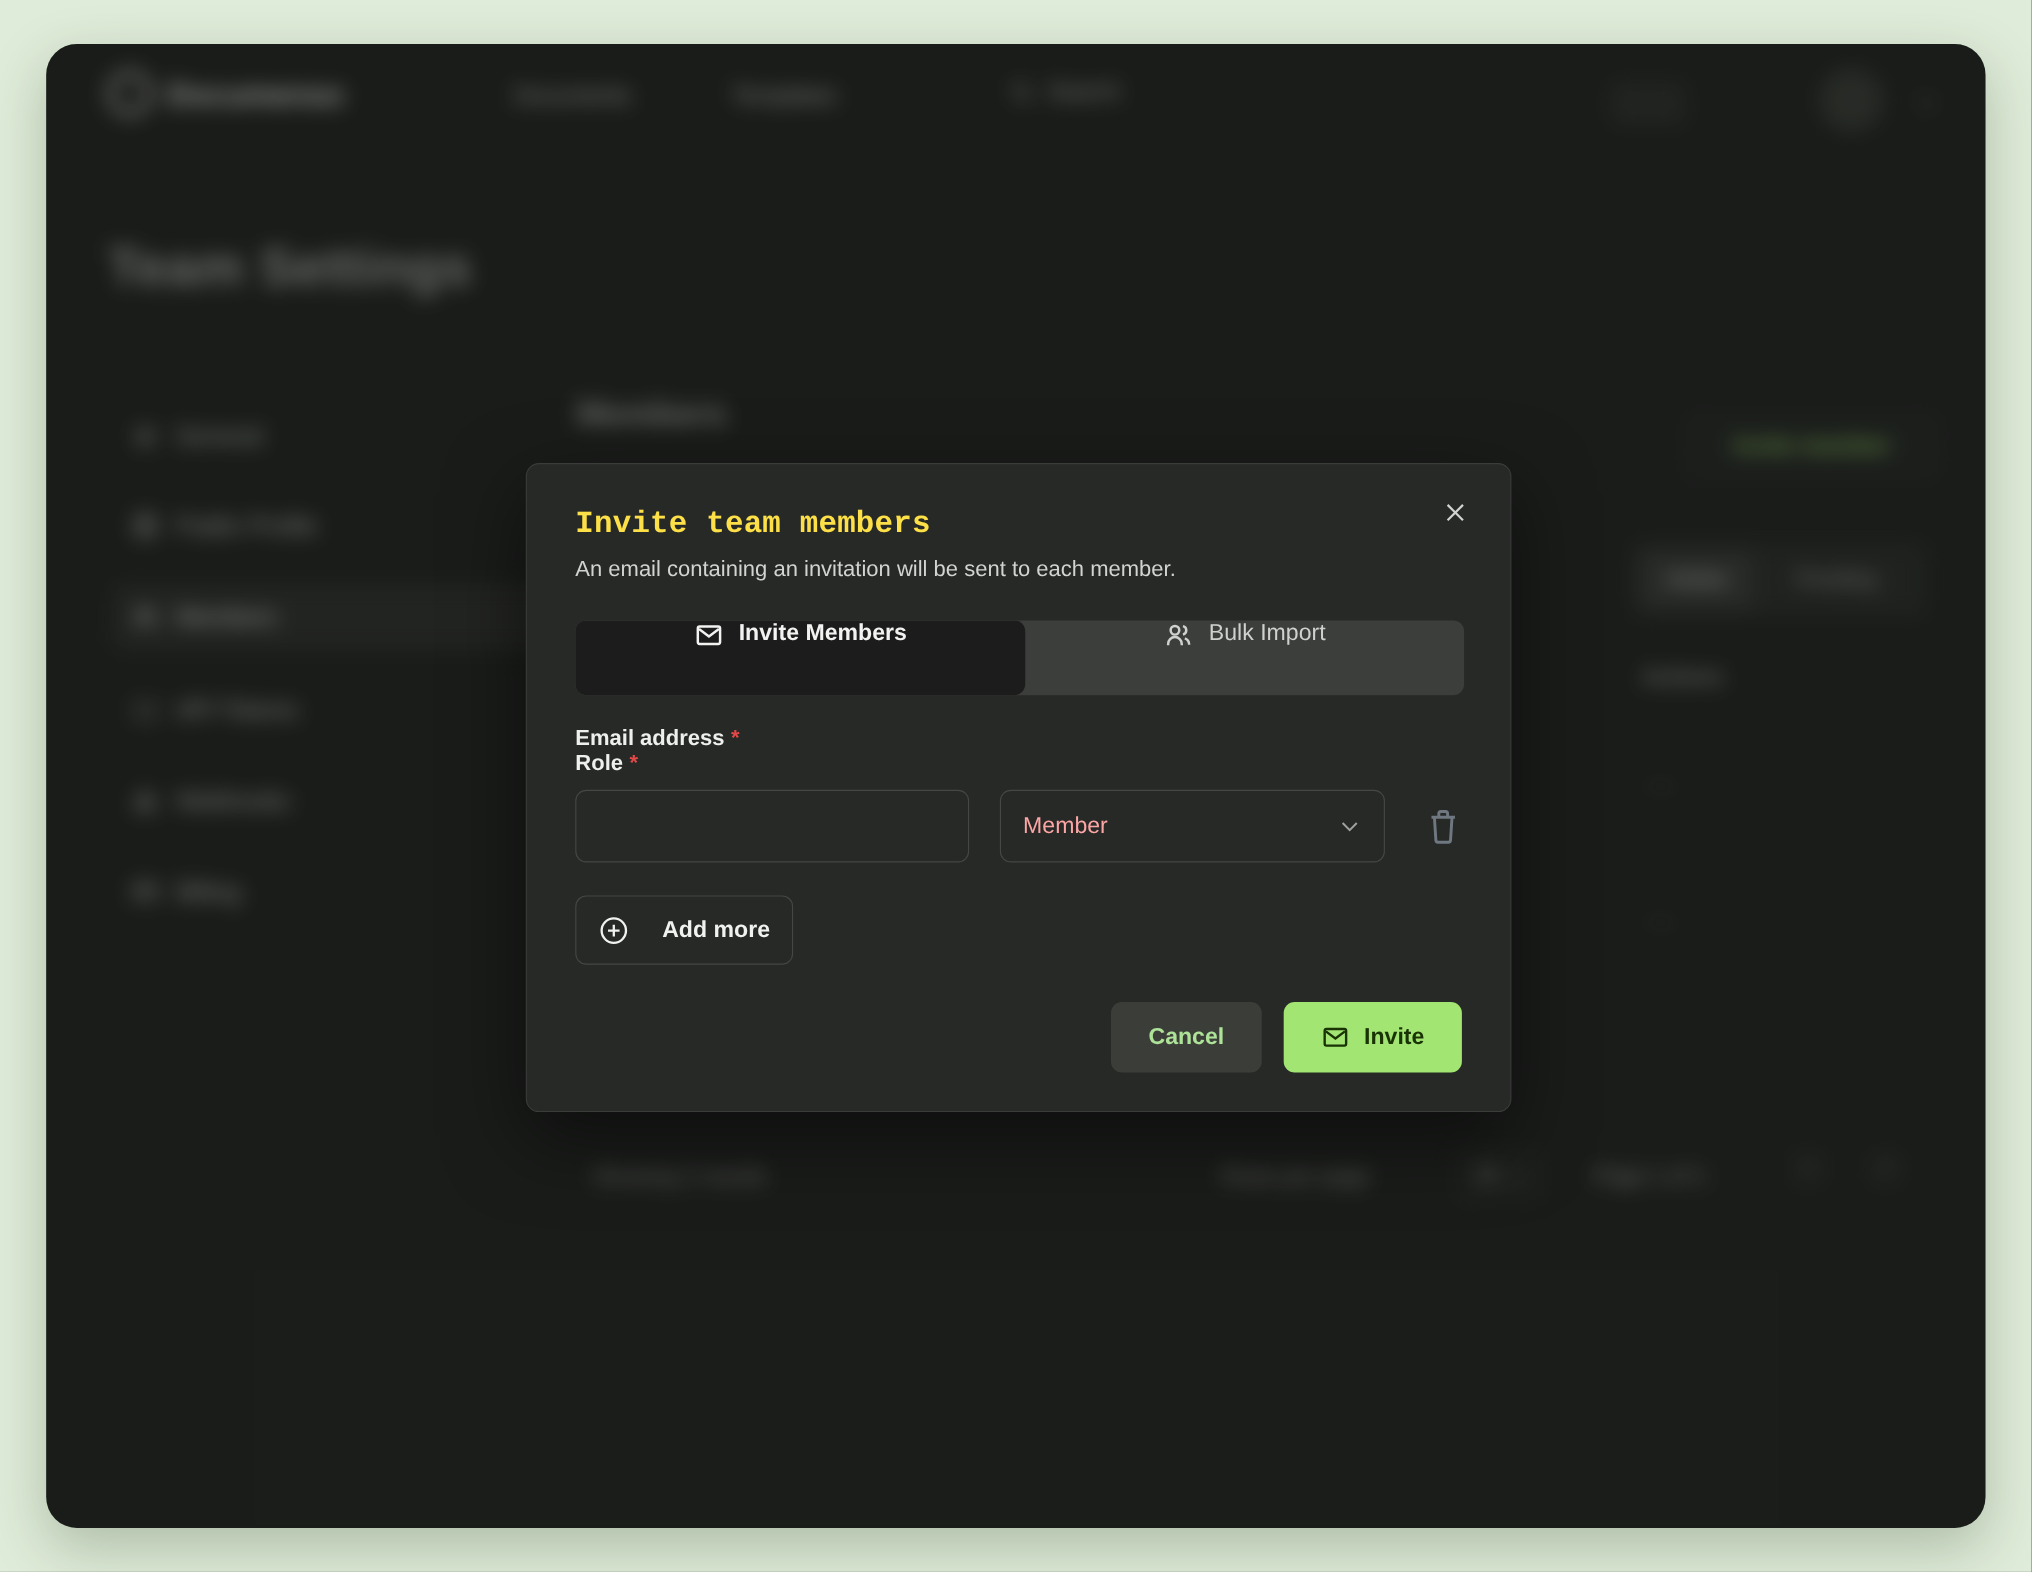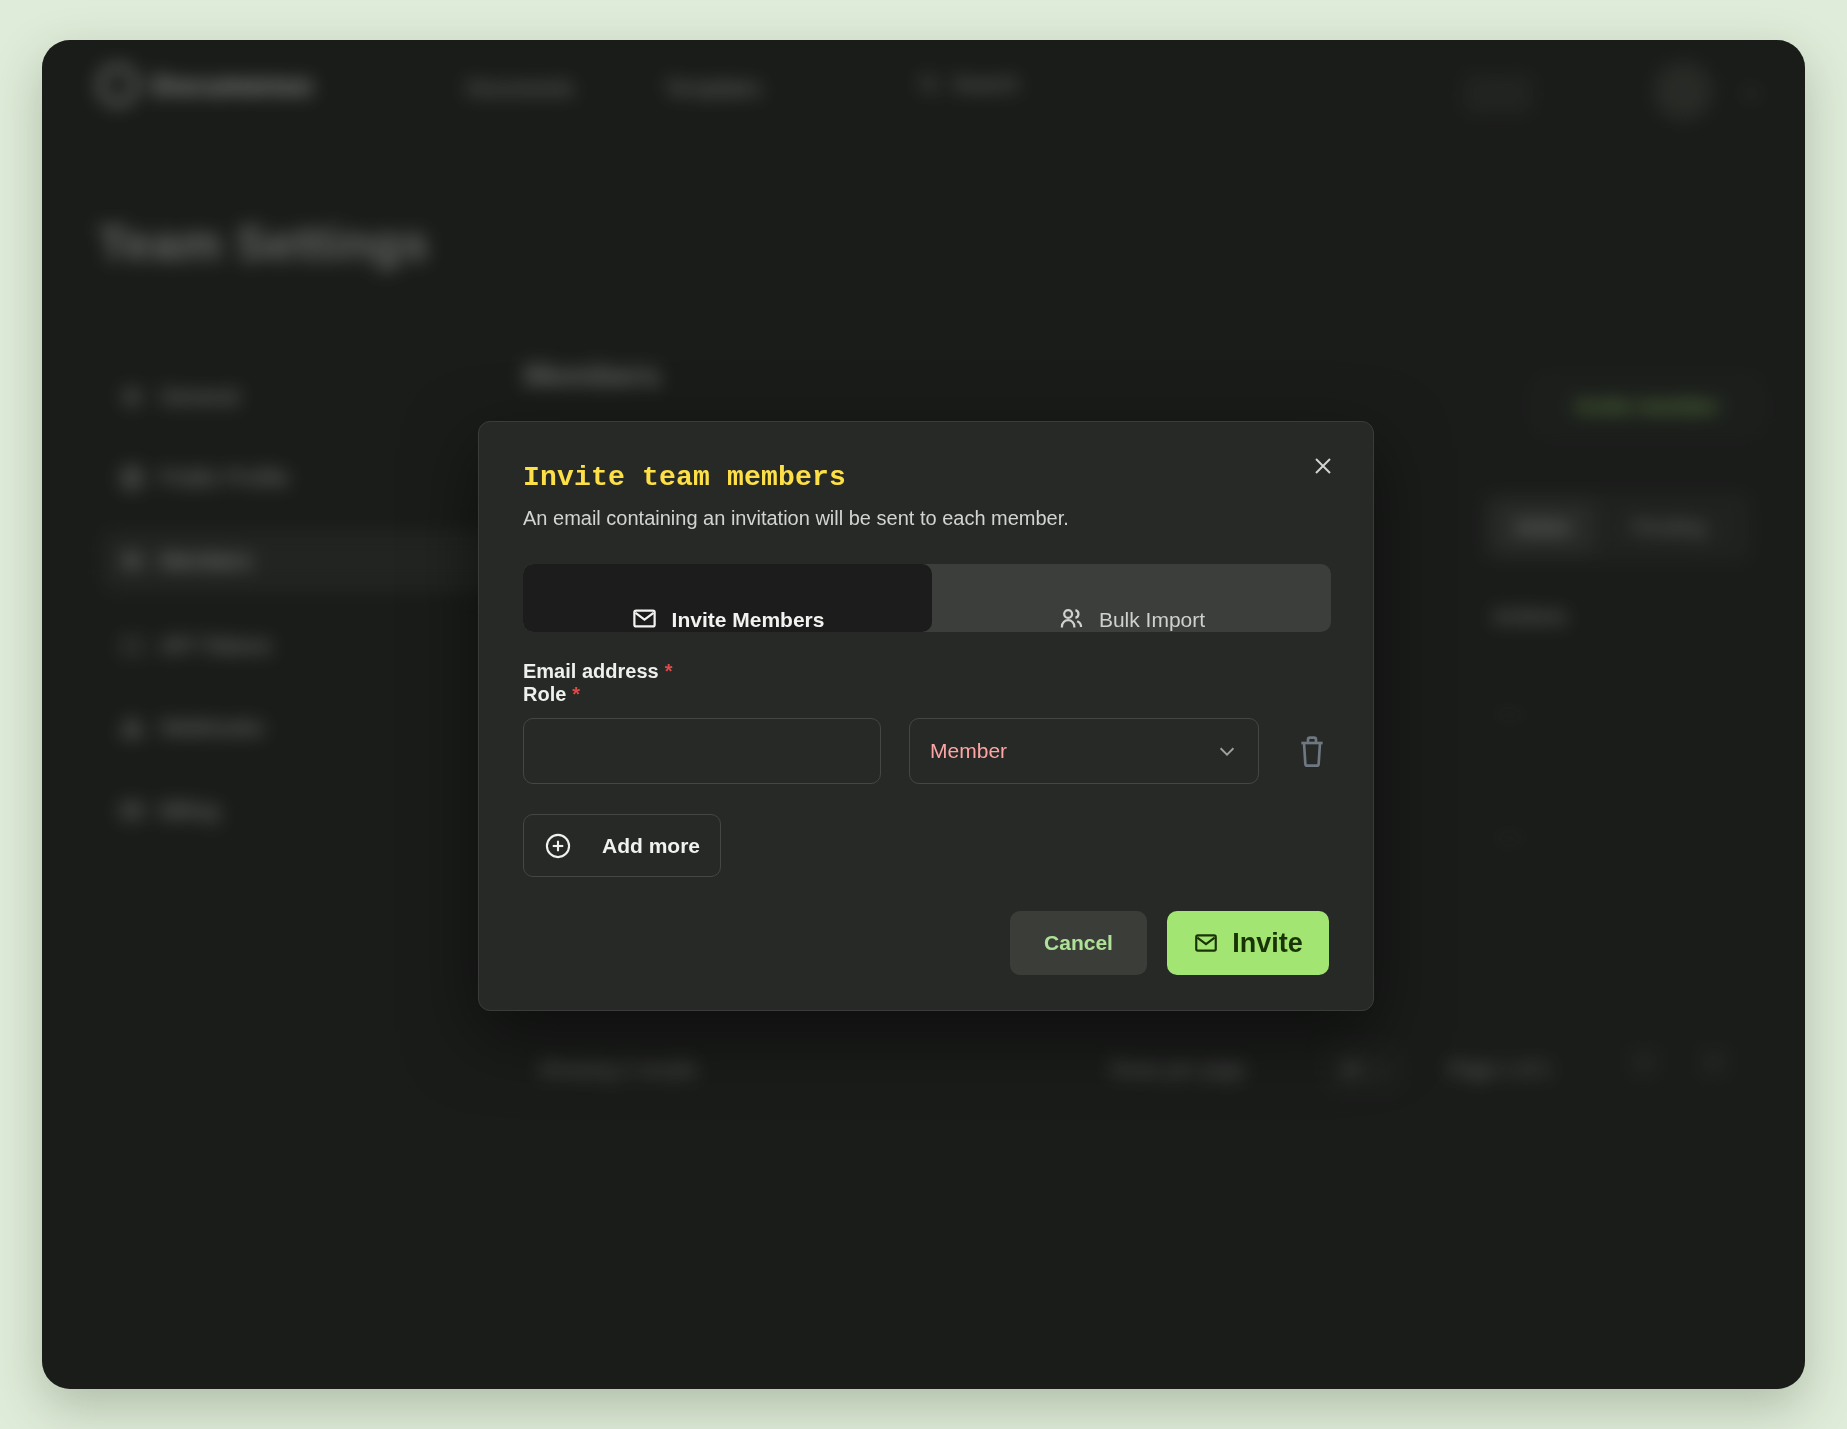--- a/index.html
+++ b/index.html
@@ -71,21 +71,21 @@
     box-shadow:0 24px 70px rgba(0,0,0,.5);
     padding:40px 44px;
   }
   .modal-close { position:absolute; top:30px; right:36px; width:28px; height:28px;
     display:flex; align-items:center; justify-content:center; cursor:pointer; background:none; border:none; }
   .modal-title { font-size:28px; font-weight:700; color:#fde047; letter-spacing:.2px;font-family:Liberation Mono, monospace; }
   .modal-subtitle { margin-top:14px; font-size:20px; color:#d2d4d1; }
 
   .tabs { margin-top:34px; width:808px; height:68px; background:#3c3e3b; border-radius:10px;
     display:flex; overflow:hidden; }
-  .tab { display:flex; align-items:flex-end; justify-content:center; gap:14px;
+  .tab { display:flex; align-items:flex-start; justify-content:center; gap:14px;
     font-size:21px; font-weight:700; border:none; cursor:pointer; background:transparent; }
   .tab.active { width:409px; background:#1b1c1b; border-radius:10px; color:#f2f3f1; }
   .tab.inactive { flex:1; color:#cfd1ce; font-weight:400; }
 
   .field-labels { margin-top:28px; display:flex; font-size:20px; font-weight:700; color:#eef0ed;flex-direction:column; }
   .label-email { width:388px; }
   .label-role  { width:388px; }
   .req { color:#e14949; margin-left:6px; font-weight:700; }
 
   .field-row { margin-top:12px; display:flex; align-items:center; }
@@ -100,21 +100,21 @@
 
   .add-more-btn { margin-top:30px; width:198px; height:63px; background:transparent;
     border:1px solid #454744; border-radius:10px; display:flex; align-items:center; justify-content:center;
     gap:30px; color:#f0f2ef; font-size:21px; font-weight:700; cursor:pointer;
     font-family:"Liberation Sans", sans-serif; }
 
   .modal-footer { margin-top:34px; display:flex; justify-content:flex-end; align-items:flex-end; gap:20px; }
   .cancel-btn { width:137px; height:64px; background:#3b3e38; border:none; border-radius:10px;
     color:#aee298; font-size:21px; font-weight:700; cursor:pointer; font-family:"Liberation Sans", sans-serif; }
   .invite-btn { width:162px; height:64px; background:#a2e573; border:none; border-radius:10px;
-    color:#1a3305; font-size:27px; font-weight:700; cursor:pointer;
+    color:#1a3305; font-size:21px; font-weight:700; cursor:pointer;
     display:flex; align-items:center; justify-content:center; gap:13px; font-family:"Liberation Sans", sans-serif; }
 </style>
 </head>
 <body>
 
 <div class="app-window">
 
   <div class="bg-content">
 
     <div class="nav">

